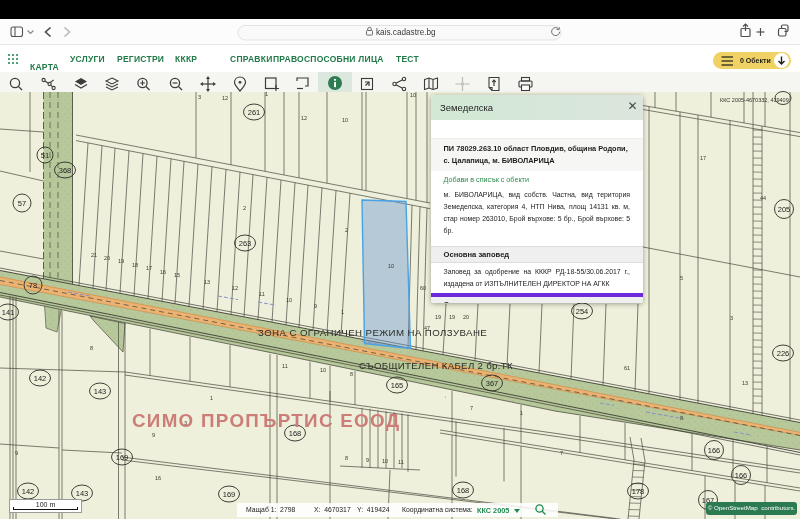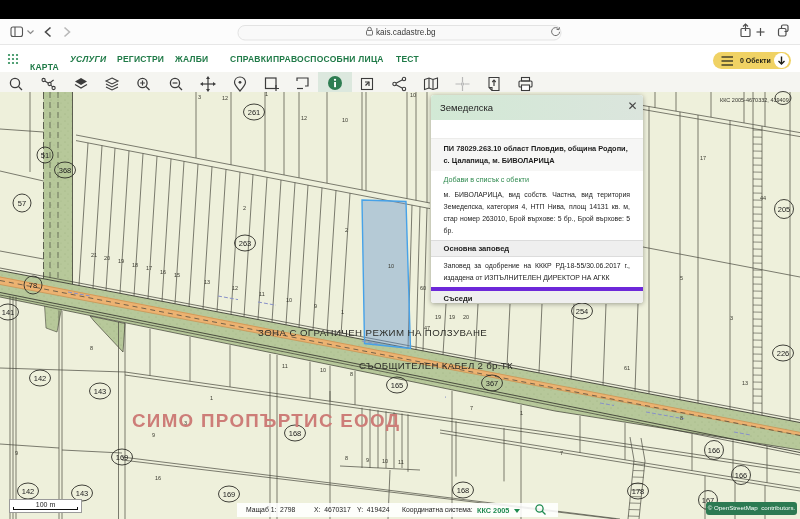--- a/index.html
+++ b/index.html
@@ -48,23 +48,23 @@
 <circle cx="2" cy="6" r="1.1"></circle>
       <circle cx="6" cy="6" r="1.1"></circle>
       <circle cx="10" cy="6" r="1.1"></circle>
 <circle cx="2" cy="10" r="1.1"></circle>
       <circle cx="6" cy="10" r="1.1"></circle>
       <circle cx="10" cy="10" r="1.1"></circle>
 </g>
   </svg>
 <div class="abs" style="left:0;top:54px;width:700px;height:14px;font-size:8.5px;font-weight:bold;color:#1f7a47;letter-spacing:0.25px;">
 <span class="abs" style="left:30px;margin-top:8px;">КАРТА</span>
-<span class="abs" style="left:70px;font-style:italic;">УСЛУГИ</span>
+<span class="abs" style="left:70px;">УСЛУГИ</span>
 <span class="abs" style="left:117px;">РЕГИСТРИ</span>
-<span class="abs" style="left:175px;">ЖАЛБИ</span>
+<span class="abs" style="left:175px;">КККР</span>
 <span class="abs" style="left:230px;">СПРАВКИ</span>
 <span class="abs" style="left:273px;">ПРАВОСПОСОБНИ ЛИЦА</span>
 <span class="abs" style="left:396px;">ТЕСТ</span>
 </div>
 <div class="abs" style="left:713px;top:52px;width:78px;height:16.5px;background:#f0d264;border-radius:9px;"></div>
 <svg class="abs" style="left:721px;top:55.5px;" width="13" height="10" viewBox="0 0 13 10">
 <g stroke="#2a2a20" stroke-width="1.3">
       <line x1="0.5" y1="1" x2="12" y2="1"></line>
       <line x1="0.5" y1="5" x2="12" y2="5"></line>
       <line x1="0.5" y1="9" x2="12" y2="9"></line>
@@ -491,21 +491,21 @@
 </svg>
 
 <div class="abs" style="left:431px;top:95px;width:211.5px;height:208px;background:#fff;border-radius:3px;box-shadow:0 1px 5px rgba(0,0,0,0.35);overflow:hidden;">
  <div style="height:25px;background:linear-gradient(90deg,#d2e9d5,#dbe5dd);position:relative;">
   <div style="position:absolute;left:9px;top:7px;font-size:9.5px;color:#222;">Земеделска</div>
   <div style="position:absolute;right:5px;top:4px;font-size:12px;color:#444;">✕</div>
  </div>
  <div style="background:#f6f6f5;border-top:1px solid #ececea;padding:3.5px 12.5px 3.5px 12.5px;font-size:7.4px;font-weight:bold;color:#1c1c1c;line-height:12.5px;margin-top:18px;">ПИ 78029.263.10 област Пловдив, община Родопи,<br>с. Цалапица, м. БИВОЛАРИЦА</div>
  <div style="padding:4px 12.5px 0 12.5px;font-size:7.2px;color:#2f8a4f;">Добави в списък с обекти</div>
  <div style="padding:5px 12.5px 0 12.5px;font-size:6.9px;color:#222;line-height:12px;text-align:justify;">м.&nbsp;БИВОЛАРИЦА, вид собств. Частна, вид територия Земеделска, категория 4, НТП Нива, площ 14131 кв. м, стар номер 263010, Брой върхове: 5 бр., Брой върхове: 5 бр.</div>
- <div style="margin-top:3px;background:#efefef;border-top:1px solid #dcdcdc;border-bottom:1px solid #dcdcdc;padding:3px 12.5px;font-size:7.6px;font-weight:bold;color:#1c1c1c;">Основна заповед</div>
+ <div style="margin-top:9px;background:#efefef;border-top:1px solid #dcdcdc;border-bottom:1px solid #dcdcdc;padding:3px 12.5px;font-size:7.6px;font-weight:bold;color:#1c1c1c;">Основна заповед</div>
  <div style="padding:3px 12.5px 0 12.5px;font-size:6.9px;color:#222;line-height:12px;text-align:justify;">Заповед за одобрение на КККР РД-18-55/30.06.2017 г., издадена от ИЗПЪЛНИТЕЛЕН ДИРЕКТОР НА АГКК</div>
  <div style="margin-top:3px;background:#efefef;border-top:4px solid #6d28d9;border-bottom:1px solid #dcdcdc;padding:3px 12.5px;font-size:7.6px;font-weight:bold;color:#1c1c1c;">Съседи</div>
  <div style="padding:3.5px 12.5px 0 12.5px;font-size:7px;color:#222;">78029.261.311, 78029.263.9, 78029.264.959, 78029.362.1</div>
 </div>
 
 <div class="abs" style="left:9px;top:499px;width:73px;height:14px;background:#fff;border:1px solid #9a9a9a;">
  <div style="position:absolute;left:0;right:0;top:1px;text-align:center;font-size:7px;color:#222;">100 m</div>
  <div style="position:absolute;left:3px;right:3px;bottom:2px;height:3px;border-left:1.5px solid #111;border-right:1.5px solid #111;border-bottom:1.5px solid #111;"></div>
 </div>
 

